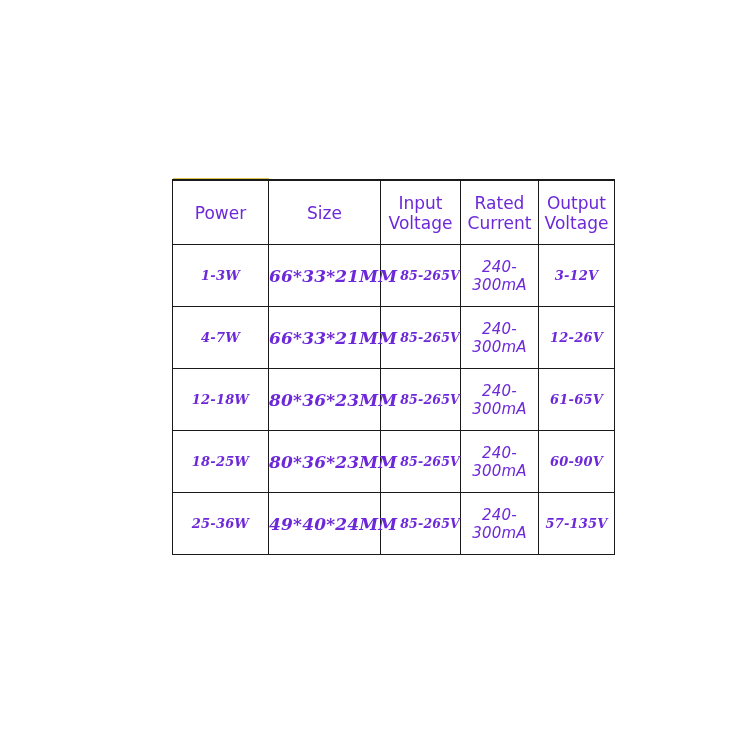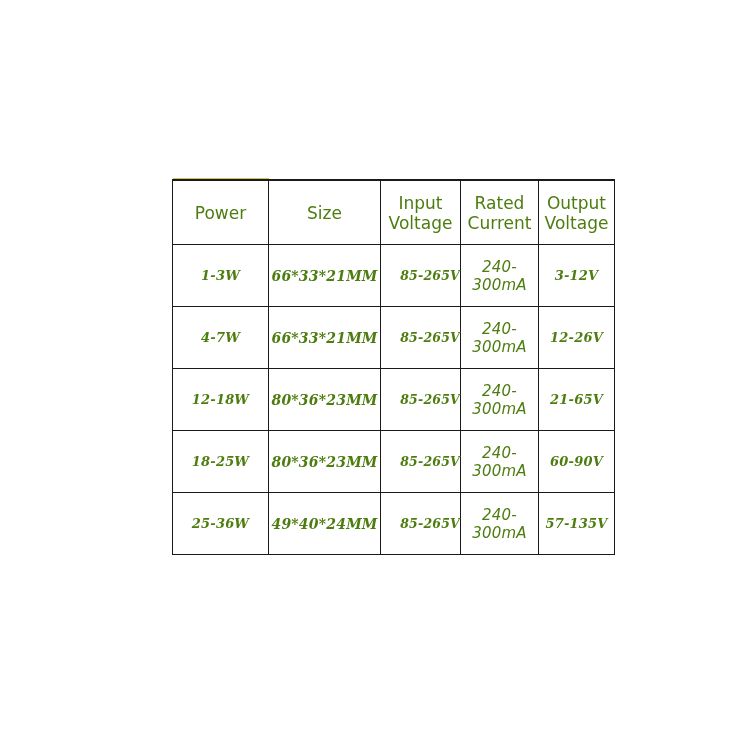--- a/index.html
+++ b/index.html
@@ -29,21 +29,21 @@
     border-collapse: collapse;
     width: 442px;
     table-layout: fixed;
     background: #ffffff;
   }
   table.spec td,
   table.spec th {
     border: 1px solid #1a1a1a;
     text-align: center;
     vertical-align: middle;
-    color: #4d7c0f;
+    color: #6d28d9;
     padding: 0;
     font-weight: normal;
   }
   
   col.c-power { width: 96px; }
   col.c-size { width: 112px; }
   col.c-input { width: 80px; }
   col.c-current { width: 78px; }
   col.c-output { width: 76px; }
 
@@ -68,21 +68,21 @@
     font-weight: bold;
     letter-spacing: 0.2px;
     font-style: italic;
   }
   tr.row td.cell-current {
     font-family: "DejaVu Sans", sans-serif;
     font-weight: normal;
     font-size: 15px;
   }
   tr.row td.cell-size {
-    font-size: 14px;
+    font-size: 17px;
   }
   tr.row td.cell-input {
     font-size: 12.5px;
     text-align: right;
   }
   
   #accent-line {
     position: absolute;
     left: 173px;
     top: 178px;
@@ -144,21 +144,21 @@
           <td class="cell-current">240-300mA</td>
           <td class="cell-output">12-26V</td>
         </tr>
 
 
         <tr class="row">
           <td class="cell-power">12-18W</td>
           <td class="cell-size">80*36*23MM</td>
           <td class="cell-input">85-265V</td>
           <td class="cell-current">240-300mA</td>
-          <td class="cell-output">21-65V</td>
+          <td class="cell-output">61-65V</td>
         </tr>
 
         <tr class="row">
           <td class="cell-power">18-25W</td>
           <td class="cell-size">80*36*23MM</td>
           <td class="cell-input">85-265V</td>
           <td class="cell-current">240-300mA</td>
           <td class="cell-output">60-90V</td>
         </tr>
 

